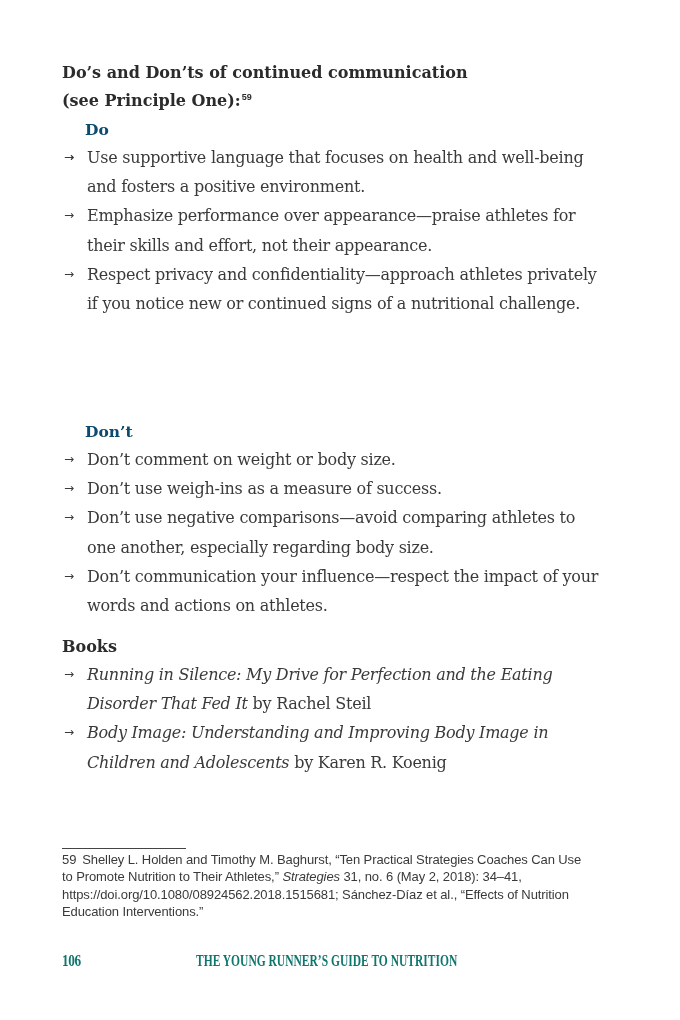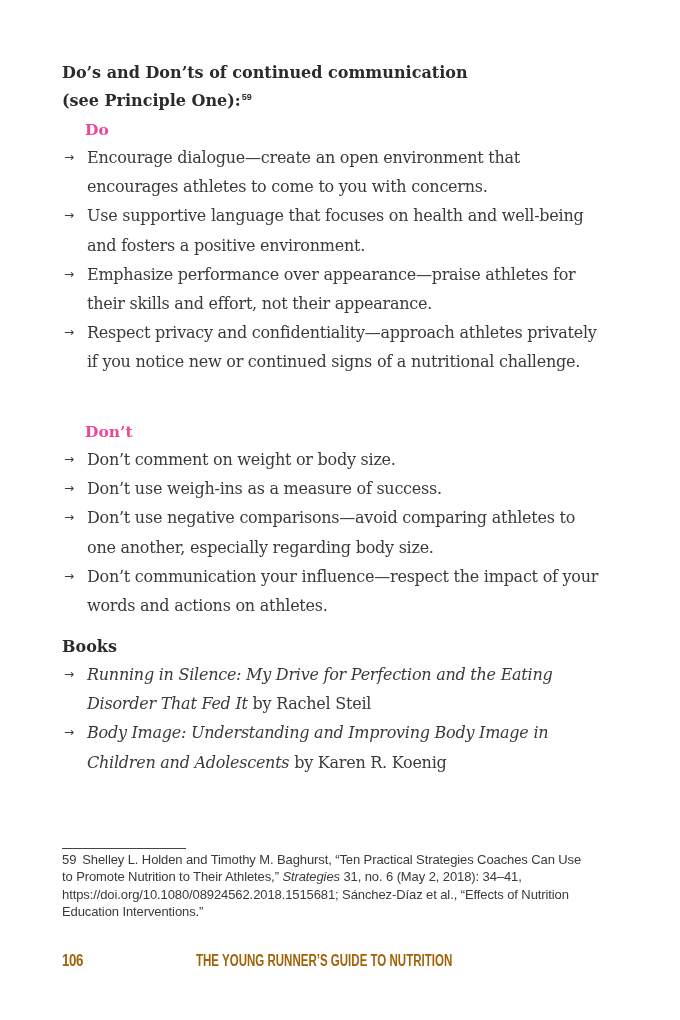--- a/index.html
+++ b/index.html
@@ -36,21 +36,21 @@
       vertical-align: 6px;
       margin-left: 1px;
     }
     .sub-heading {
       position: absolute;
       left: 85px;
       font-family: "DejaVu Serif", serif;
       font-weight: bold;
       font-size: 15.5px;
       line-height: 20px;
-      color: #ec4899;
+      color: #0c4a6e;
       margin: 0;
     }
     .list {
       position: absolute;
       left: 0;
       width: 680px;
       margin: 0;
       padding: 0;
       list-style: none;
     }
@@ -96,23 +96,23 @@
     }
     .footnote .fn-num {
       margin-right: 6px;
     }
     .footer {
       position: absolute;
       top: 951px;
       left: 0;
       width: 680px;
       height: 24px;
-      font-family: Liberation Sans, sans-serif;
+      font-family: Liberation Serif, serif;
       font-weight: bold;
-      color: #a16207;
+      color: #0f766e;
     }
     .footer .page-number {
       position: absolute;
       left: 62px;
       top: 0;
       font-size: 17px;
       letter-spacing: -0.5px;
       transform: scaleX(0.78);
       transform-origin: left center;
     }
@@ -133,21 +133,21 @@
 <div class="page">
 
   <h2 class="section-heading" style="top:61px;">
     <span>Do’s and Don’ts of continued communication</span><br>
     <span>(see Principle One):</span><sup>59</sup>
   </h2>
 
   <h3 class="sub-heading" style="top:120px;">Do</h3>
 
   <ul class="list" style="top:143px;">
-    <li><span class="arrow">→</span><span>Encourage dialogue—create an open environment that encourages athletes to come to you with concerns.</span></li>
+    <li><span class="arrow">→</span></li>
     <li><span class="arrow">→</span><span>Use supportive language that focuses on health and well-being and fosters a positive environment.</span></li>
     <li><span class="arrow">→</span><span>Emphasize performance over appearance—praise athletes for their skills and effort, not their appearance.</span></li>
     <li><span class="arrow">→</span><span>Respect privacy and confidentiality—approach athletes privately if you notice new or continued signs of a nutritional challenge.</span></li>
   </ul>
 
   <h3 class="sub-heading" style="top:422px;">Don’t</h3>
 
   <ul class="list" style="top:445px;">
     <li><span class="arrow">→</span><span>Don’t comment on weight or body size.</span></li>
     <li><span class="arrow">→</span><span>Don’t use weigh-ins as a measure of success.</span></li>

